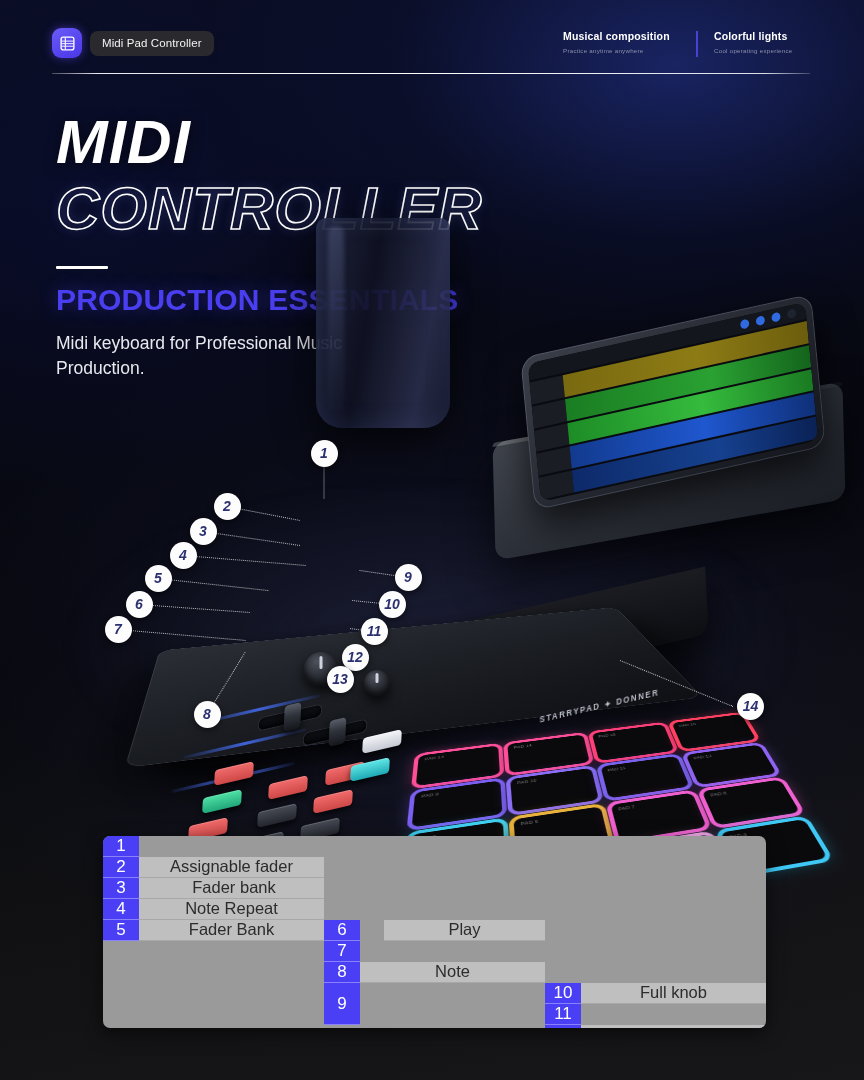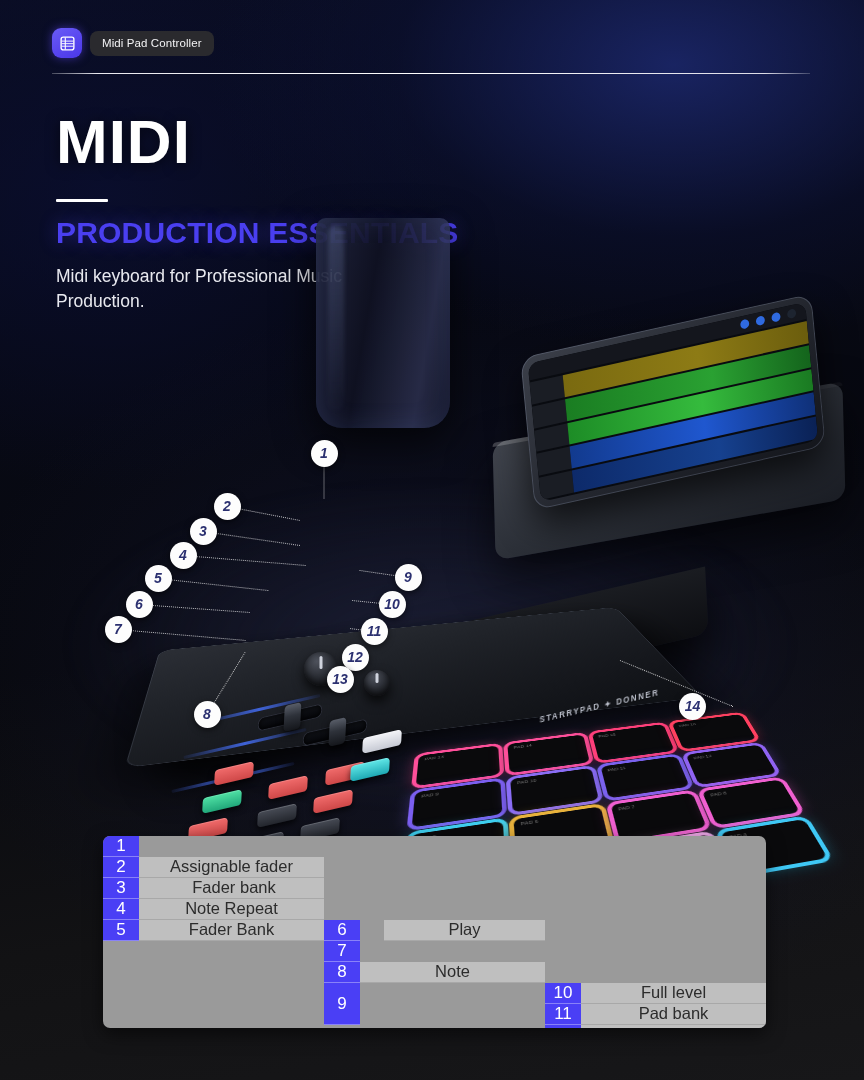--- a/index.html
+++ b/index.html
@@ -57,21 +57,21 @@
     width: 2px; height: 26px; background: #4a42d8; margin-top: 1px; flex: none;
   }
   .head-rule {
     position: absolute; left: 52px; top: 73px; width: 758px; height: 1.4px;
     background: linear-gradient(90deg, rgba(255,255,255,0.25) 0%, #e9e9ef 6%, #ffffff 50%, #dcdce6 94%, rgba(255,255,255,0.2) 100%);
   }
 
   
   .hero { position: absolute; left: 56px; top: 110px; width: 520px; }
   .t-midi {
-    font-size: 62px; font-weight: bold; 
+    font-size: 62px; font-weight: bold; font-style: italic;
     color: #ffffff; letter-spacing: 1px; line-height: 1.02;
     text-shadow: 0 2px 14px rgba(0,0,0,0.6);
   }
   .t-controller {
     font-size: 60px; font-weight: bold; font-style: italic;
     letter-spacing: 1px; line-height: 1.05; margin-top: 4px;
     color: transparent;
     -webkit-text-stroke: 1.6px #ffffff;
     text-shadow: 0 0 12px rgba(120,140,255,0.18);
   }
@@ -306,26 +306,38 @@
           <rect x="2.5" y="2.5" width="15" height="15" rx="2.5" fill="none" stroke="#ffffff" stroke-width="1.6"></rect>
           <line x1="7.4" y1="3" x2="7.4" y2="17" stroke="#ffffff" stroke-width="1.3"></line>
           <line x1="3" y1="7.2" x2="17" y2="7.2" stroke="#ffffff" stroke-width="1.1"></line>
           <line x1="3" y1="10.2" x2="17" y2="10.2" stroke="#ffffff" stroke-width="1.1"></line>
           <line x1="3" y1="13.2" x2="17" y2="13.2" stroke="#ffffff" stroke-width="1.1"></line>
         </svg>
       </div>
       <div class="app-name">Midi Pad Controller</div>
     </div>
 
+    <div class="tagline-wrap">
+      <div class="tagline">
+        <div class="tg-title">Musical composition</div>
+        <div class="tg-sub">Practice anytime anywhere</div>
+      </div>
+      <div class="tg-divider"></div>
+      <div class="tagline second">
+        <div class="tg-title">Colorful lights</div>
+        <div class="tg-sub">Cool operating experience</div>
+      </div>
+    </div>
 
     <div class="head-rule"></div>
   </div>
 
   <div class="hero">
     <div class="t-midi">MIDI</div>
+    <div class="t-controller">CONTROLLER</div>
     <div class="accent-bar"></div>
     <div class="t-essentials">PRODUCTION ESSENTIALS</div>
     <div class="t-desc">Midi keyboard for Professional Music Production.</div>
   </div>
 
   <div class="stage">
     <div class="desk-glow"></div>
     <div class="cup"></div>
 
     <div class="pad-base"></div>
@@ -470,40 +482,39 @@
       <div class="callout" style="left: 394.5px; top: 563.5px;">9</div>
       <div class="leader" style="left: 392px; top: 604px; width: 40.1995px; transform: rotate(-174.289deg);"></div>
       <div class="callout" style="left: 378.5px; top: 590.5px;">10</div>
       <div class="leader" style="left: 374px; top: 631px; width: 24.1868px; transform: rotate(-172.875deg);"></div>
       <div class="callout" style="left: 360.5px; top: 617.5px;">11</div>
       <div class="leader" style="left: 355px; top: 657px; width: 11.1803px; transform: rotate(-153.435deg);"></div>
       <div class="callout" style="left: 341.5px; top: 643.5px;">12</div>
       <div class="leader" style="left: 340px; top: 679px; width: 8.06226px; transform: rotate(-119.745deg);"></div>
       <div class="callout" style="left: 326.5px; top: 665.5px;">13</div>
       <div class="leader" style="left: 733px; top: 706px; width: 122.004px; transform: rotate(-157.85deg);"></div>
-      <div class="callout" style="left: 679px; top: 692.5px;">14</div>
+      <div class="callout" style="left: 737px; top: 692.5px;">14</div>
     </div>
 
   <div class="legend" id="legend">
       <div class="lg-num" style="grid-column: 1;">1</div>
       <div class="lg-num" style="grid-column: 1;">2</div>
       <div class="lg-txt" style="grid-column: 2; text-align: right;">Assignable fader</div>
       <div class="lg-num" style="grid-column: 1;">3</div>
       <div class="lg-txt" style="grid-column: 2; padding-left: 9px;">Fader bank</div>
       <div class="lg-num" style="grid-column: 1;">4</div>
       <div class="lg-txt" style="grid-column: 2;">Note Repeat</div>
       <div class="lg-num" style="grid-column: 1;">5</div>
       <div class="lg-txt" style="grid-column: 2;">Fader Bank</div>
       <div class="lg-num" style="grid-column: 3;">6</div>
       <div class="lg-txt" style="grid-column: 4; margin-left: 24px;">Play</div>
       <div class="lg-num" style="grid-column: 3;">7</div>
       <div class="lg-num" style="grid-column: 3;">8</div>
       <div class="lg-txt" style="grid-column: 4;">Note</div>
       <div class="lg-num span2" style="grid-column: 3;">9</div>
       <div class="lg-num" style="grid-column: 5;">10</div>
-      <div class="lg-txt" style="grid-column: 6;">Full level</div>
+      <div class="lg-txt" style="grid-column: 6;">Full knob</div>
       <div class="lg-num" style="grid-column: 5;">11</div>
-      <div class="lg-txt" style="grid-column: 6;">Pad bank</div>
       <div class="lg-num" style="grid-column: 5; border-bottom: none;">12</div>
       <div class="lg-txt" style="grid-column: 6; border-bottom: none;">Up button</div>
     </div>
 
 </div>
 
 </body></html>

